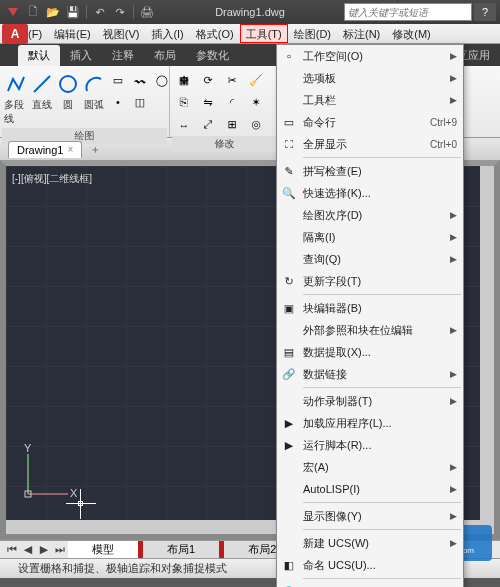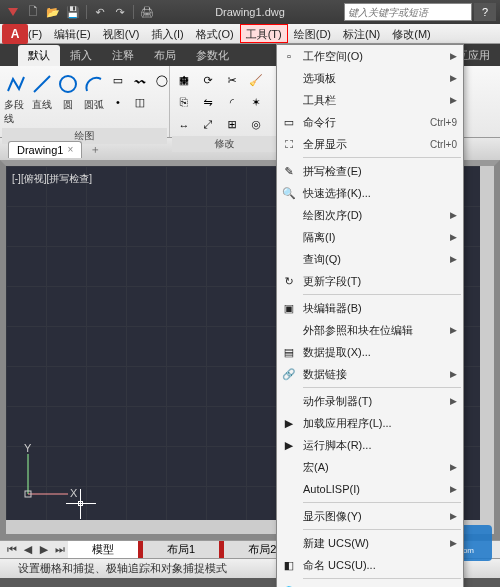--- a/index.html
+++ b/index.html
@@ -172,21 +172,21 @@
 <div class="file-tabs">
   <div class="file-tab">
     <span>Drawing1</span>
     <span class="x">×</span>
   </div>
   <span class="qat-btn" style="color:#666">＋</span>
 </div>
 
 <div class="canvas">
   <div class="grid-overlay"></div>
-  <div class="canvas-label">[-][俯视][拼写检查]</div>
+  <div class="canvas-label">[-][俯视][二维线框]</div>
   <svg class="ucs" width="60" height="60">
     <line x1="10" y1="50" x2="10" y2="10" stroke="#9f9" stroke-width="1"></line>
     <line x1="10" y1="50" x2="50" y2="50" stroke="#f99" stroke-width="1"></line>
     <text x="6" y="8" fill="#ccc" font-size="10">Y</text>
     <text x="52" y="53" fill="#ccc" font-size="10">X</text>
     <rect x="7" y="47" width="6" height="6" fill="none" stroke="#ccc"></rect>
   </svg>
   <div class="xhair">
       <span class="pick"></span>
     </div>

